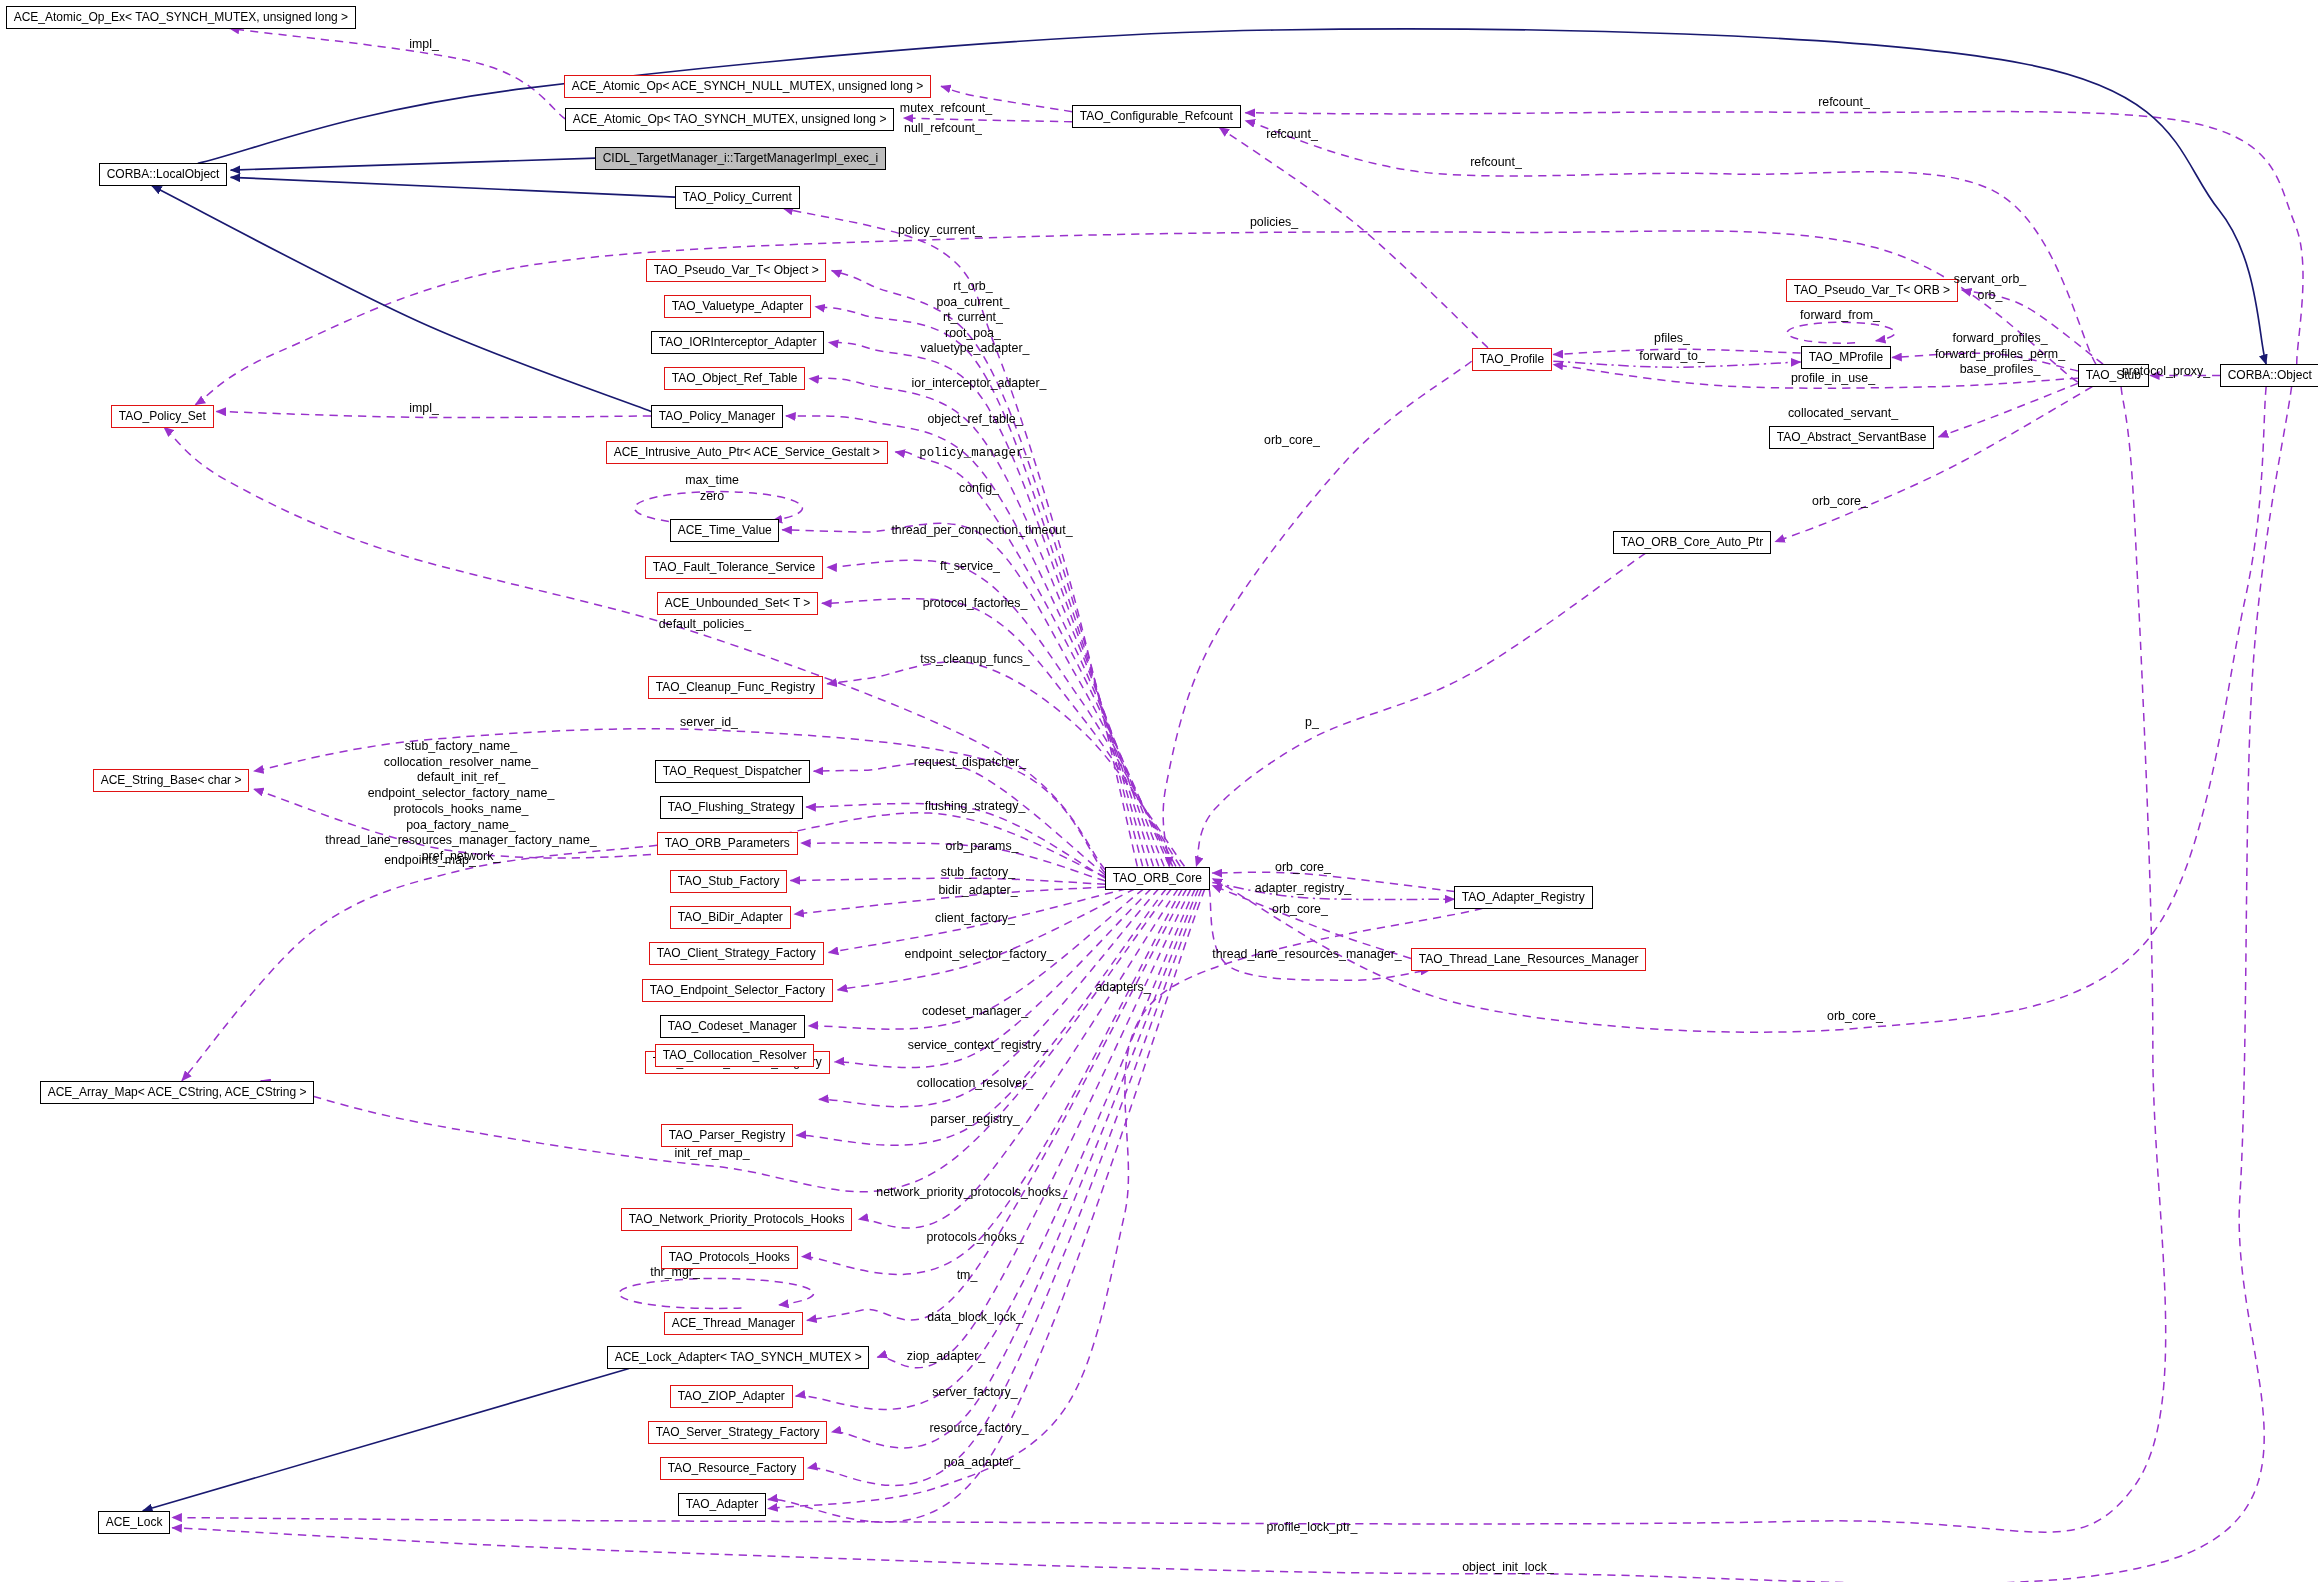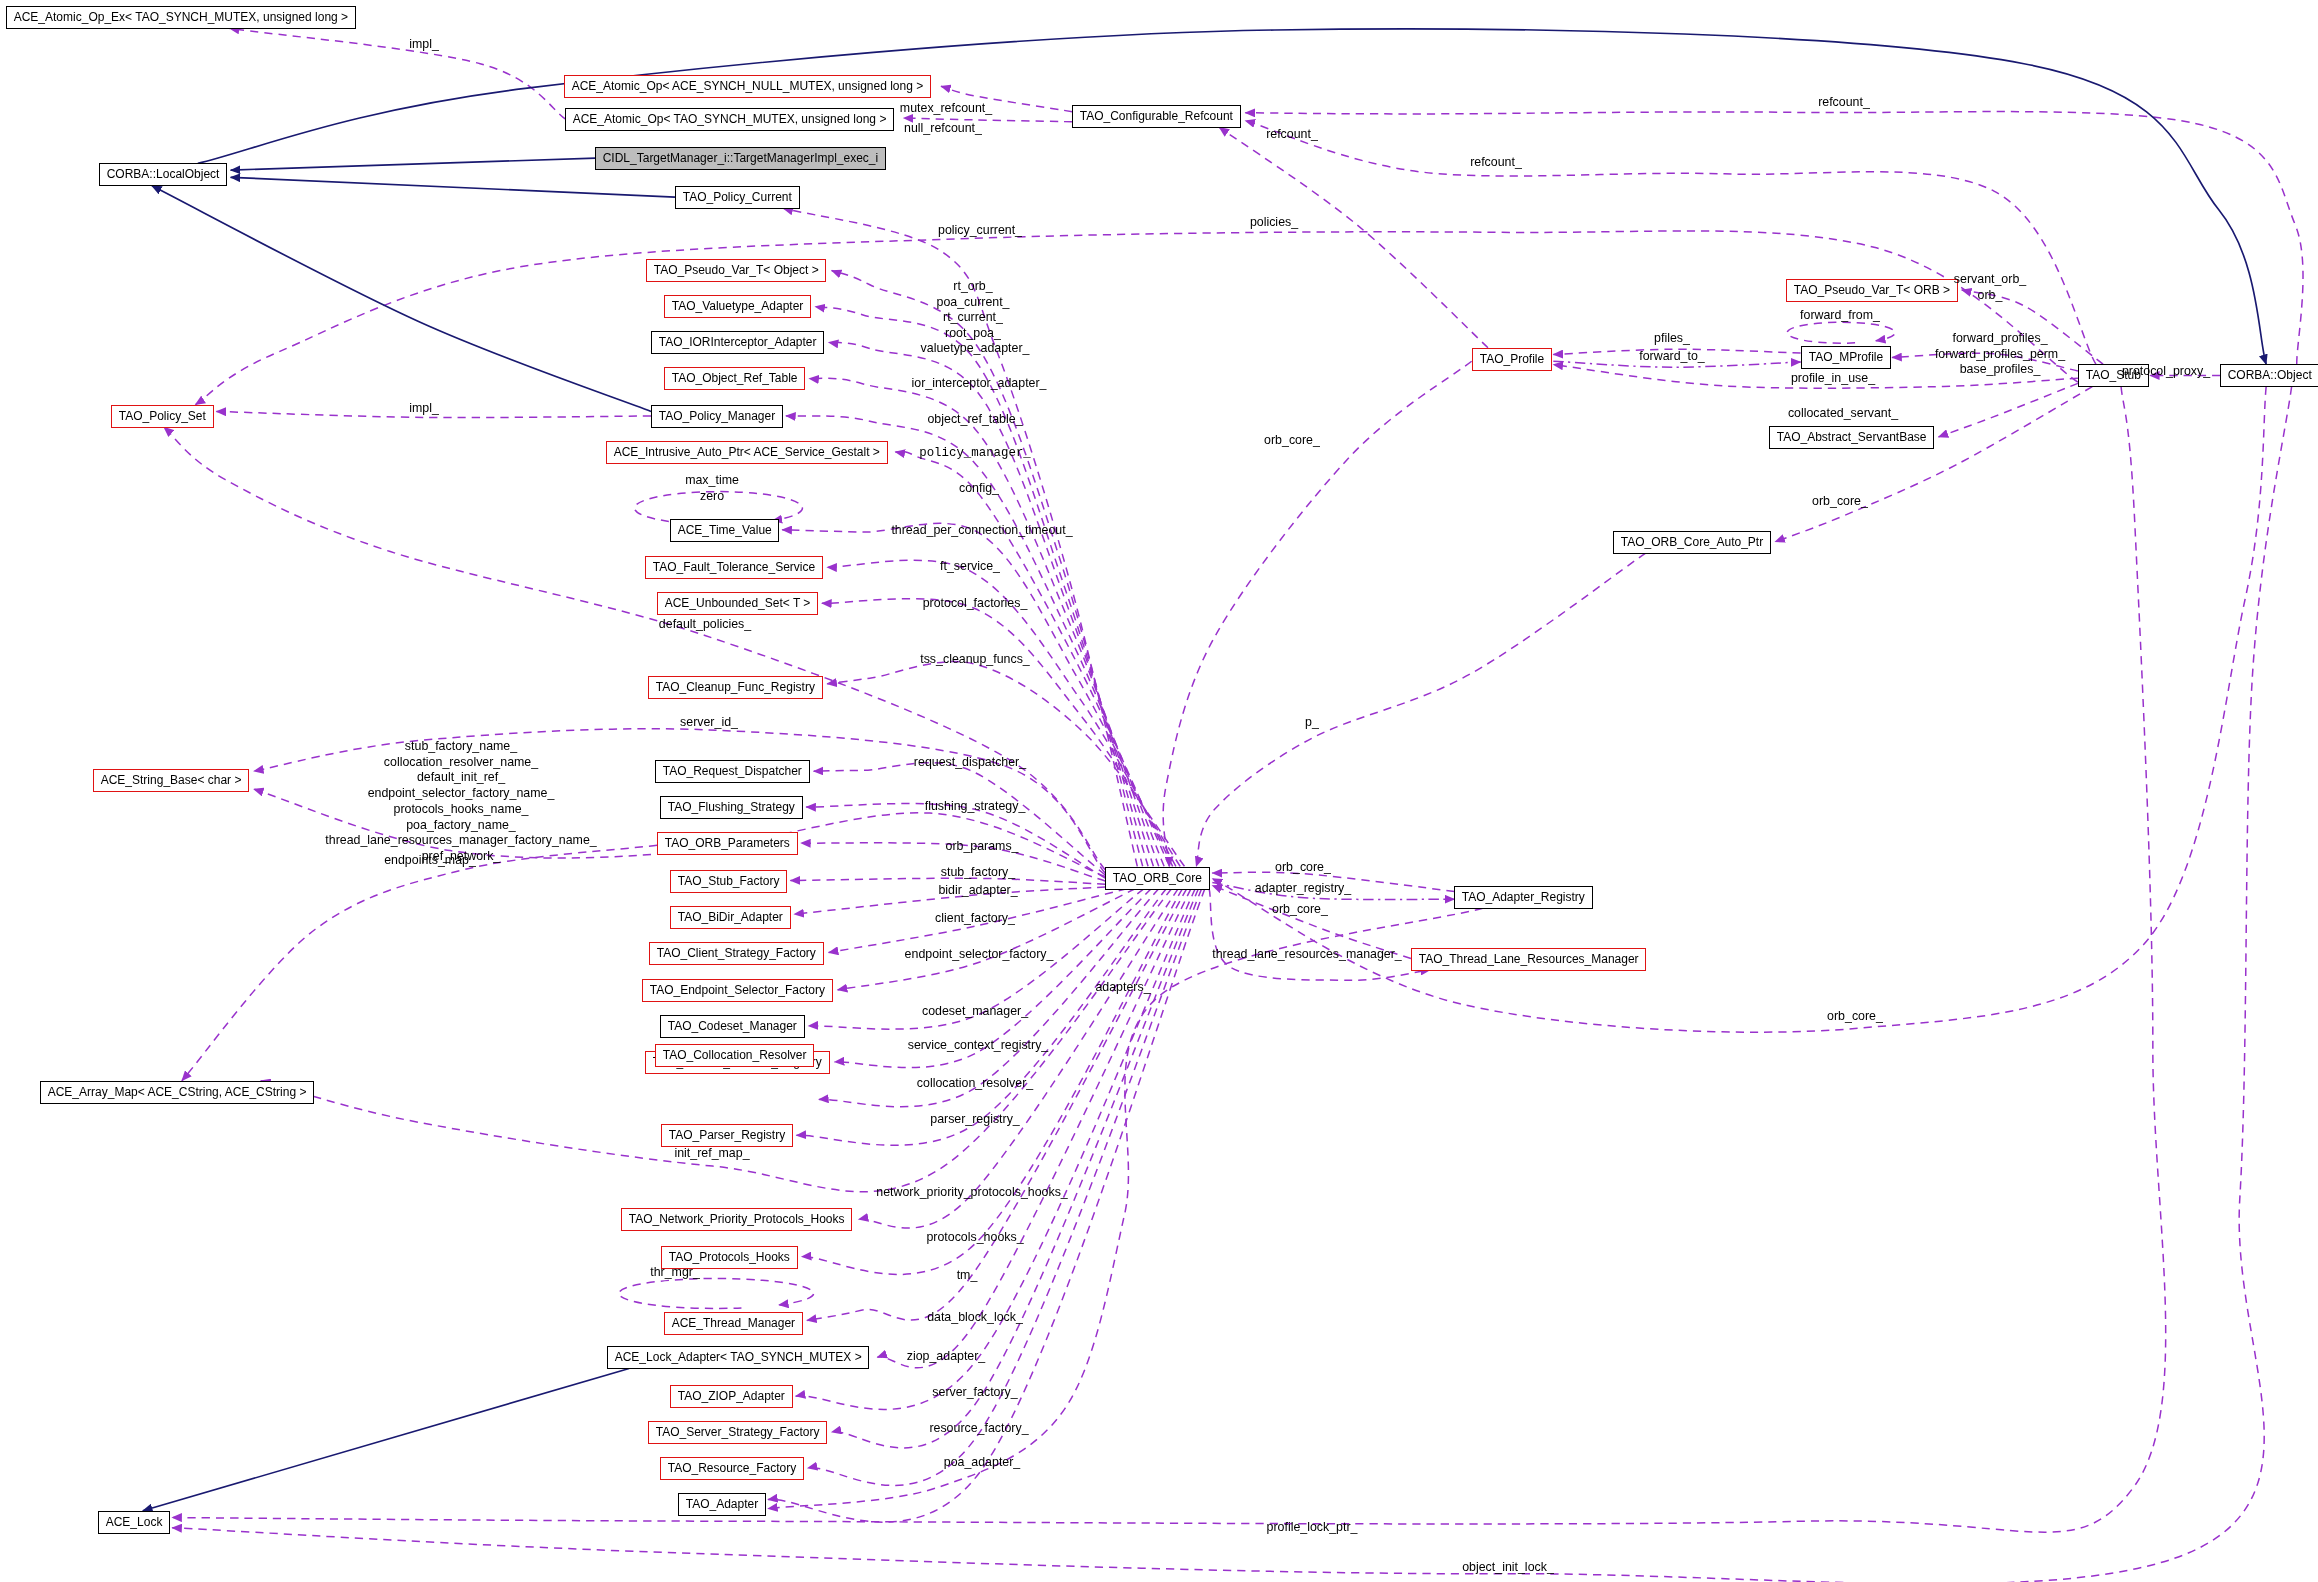--- a/index.html
+++ b/index.html
@@ -150,21 +150,21 @@
     <div class="node black" style="left: 2220px; top: 364px;">CORBA::Object</div>
     <div class="node black" style="left: 1769px; top: 426px;">TAO_Abstract_ServantBase</div>
     <div class="node black" style="left: 1613px; top: 531px;">TAO_ORB_Core_Auto_Ptr</div>
     <div class="lbl" style="left: 424px; top: 45px;">impl_</div>
     <div class="lbl" style="left: 943px; top: 87px; margin-top: 42px;">null_refcount_</div>
     <div class="lbl" style="left: 946px; top: 109px; text-align: center;">mutex_refcount_</div>
     <div class="lbl" style="left: 1844px; top: 103px;">refcount_</div>
     <div class="lbl" style="left: 1292px; top: 135px;">refcount_</div>
     <div class="lbl" style="left: 1496px; top: 163px;">refcount_</div>
     <div class="lbl" style="left: 1274px; top: 223px;">policies_</div>
-    <div class="lbl" style="left: 940px; top: 231px; margin-left: 40px;">policy_current_</div>
+    <div class="lbl" style="left: 940px; top: 231px;">policy_current_</div>
     <div class="lbl" style="left: 973px; top: 310px;">rt_orb_
 poa_current_
 rt_current_
 root_poa_</div>
     <div class="lbl" style="left: 975px; top: 349px;">valuetype_adapter_</div>
     <div class="lbl" style="left: 979px; top: 384px;">ior_interceptor_adapter_</div>
     <div class="lbl" style="left: 975px; top: 420px;">object_ref_table_</div>
     <div class="lbl" style="left: 975px; top: 454px; font-family: Liberation Mono, monospace;">policy_manager_</div>
     <div class="lbl" style="left: 424px; top: 409px;">impl_</div>
     <div class="lbl" style="left: 979px; top: 489px;">config_</div>

